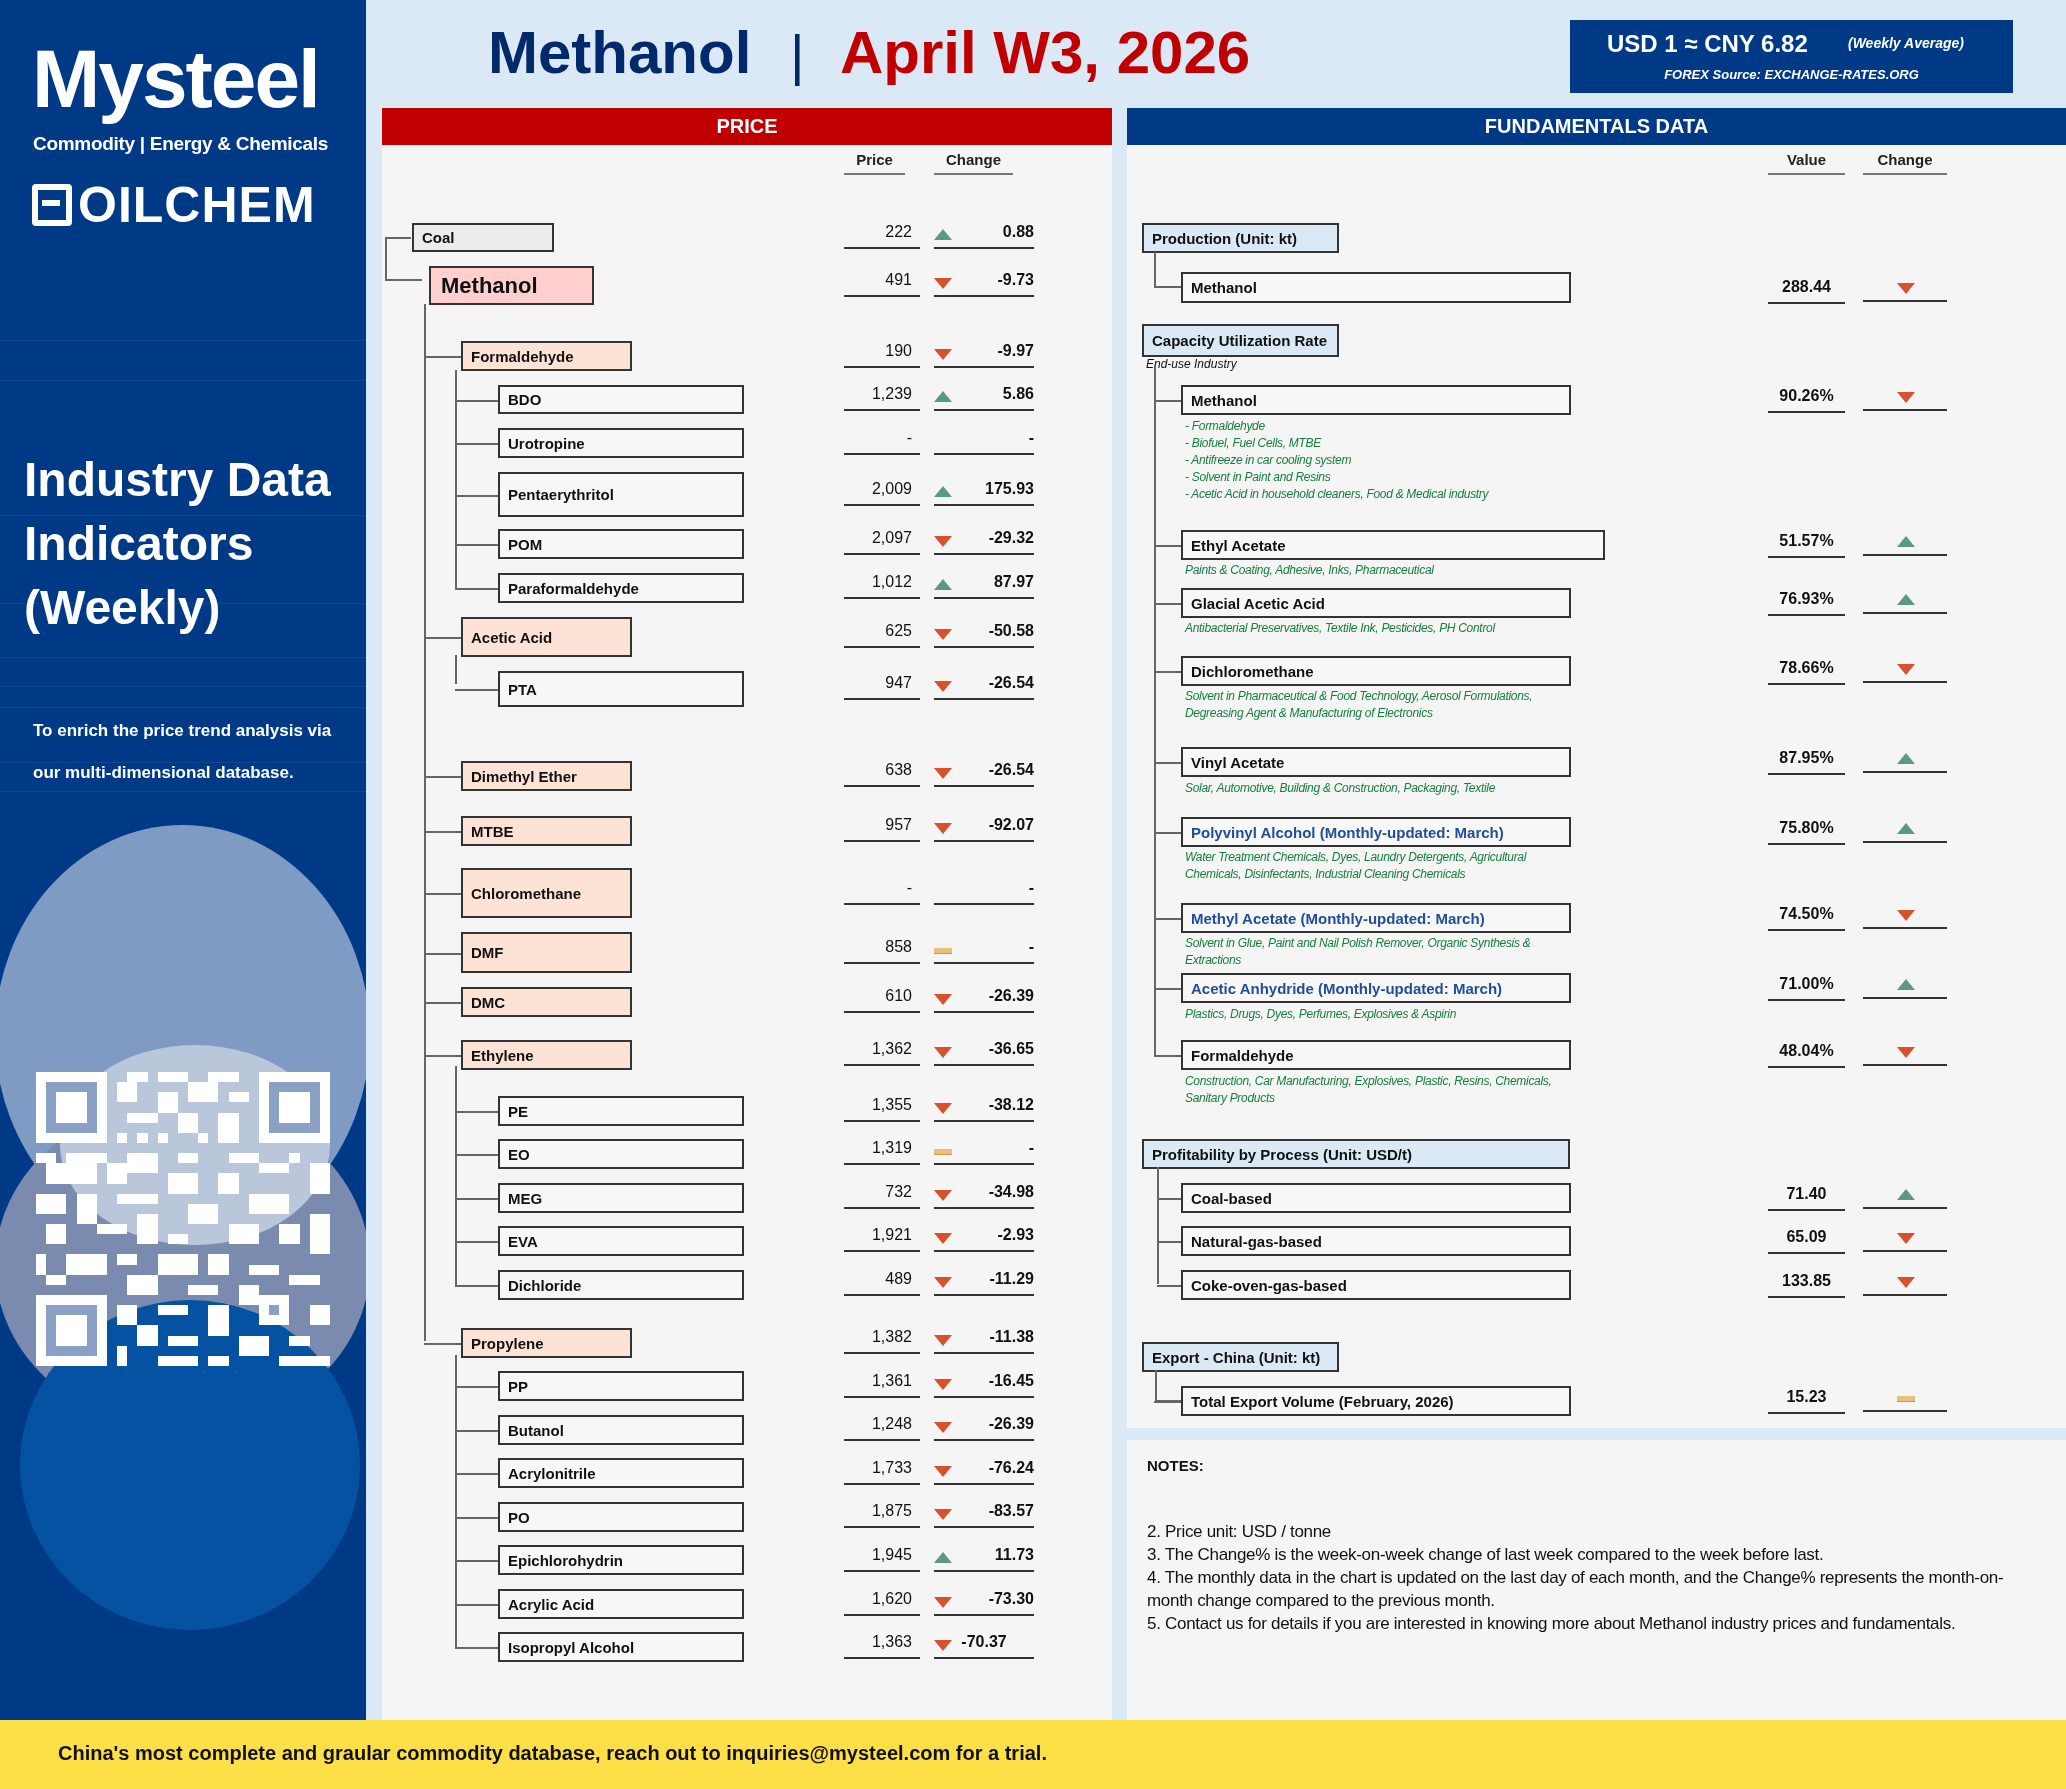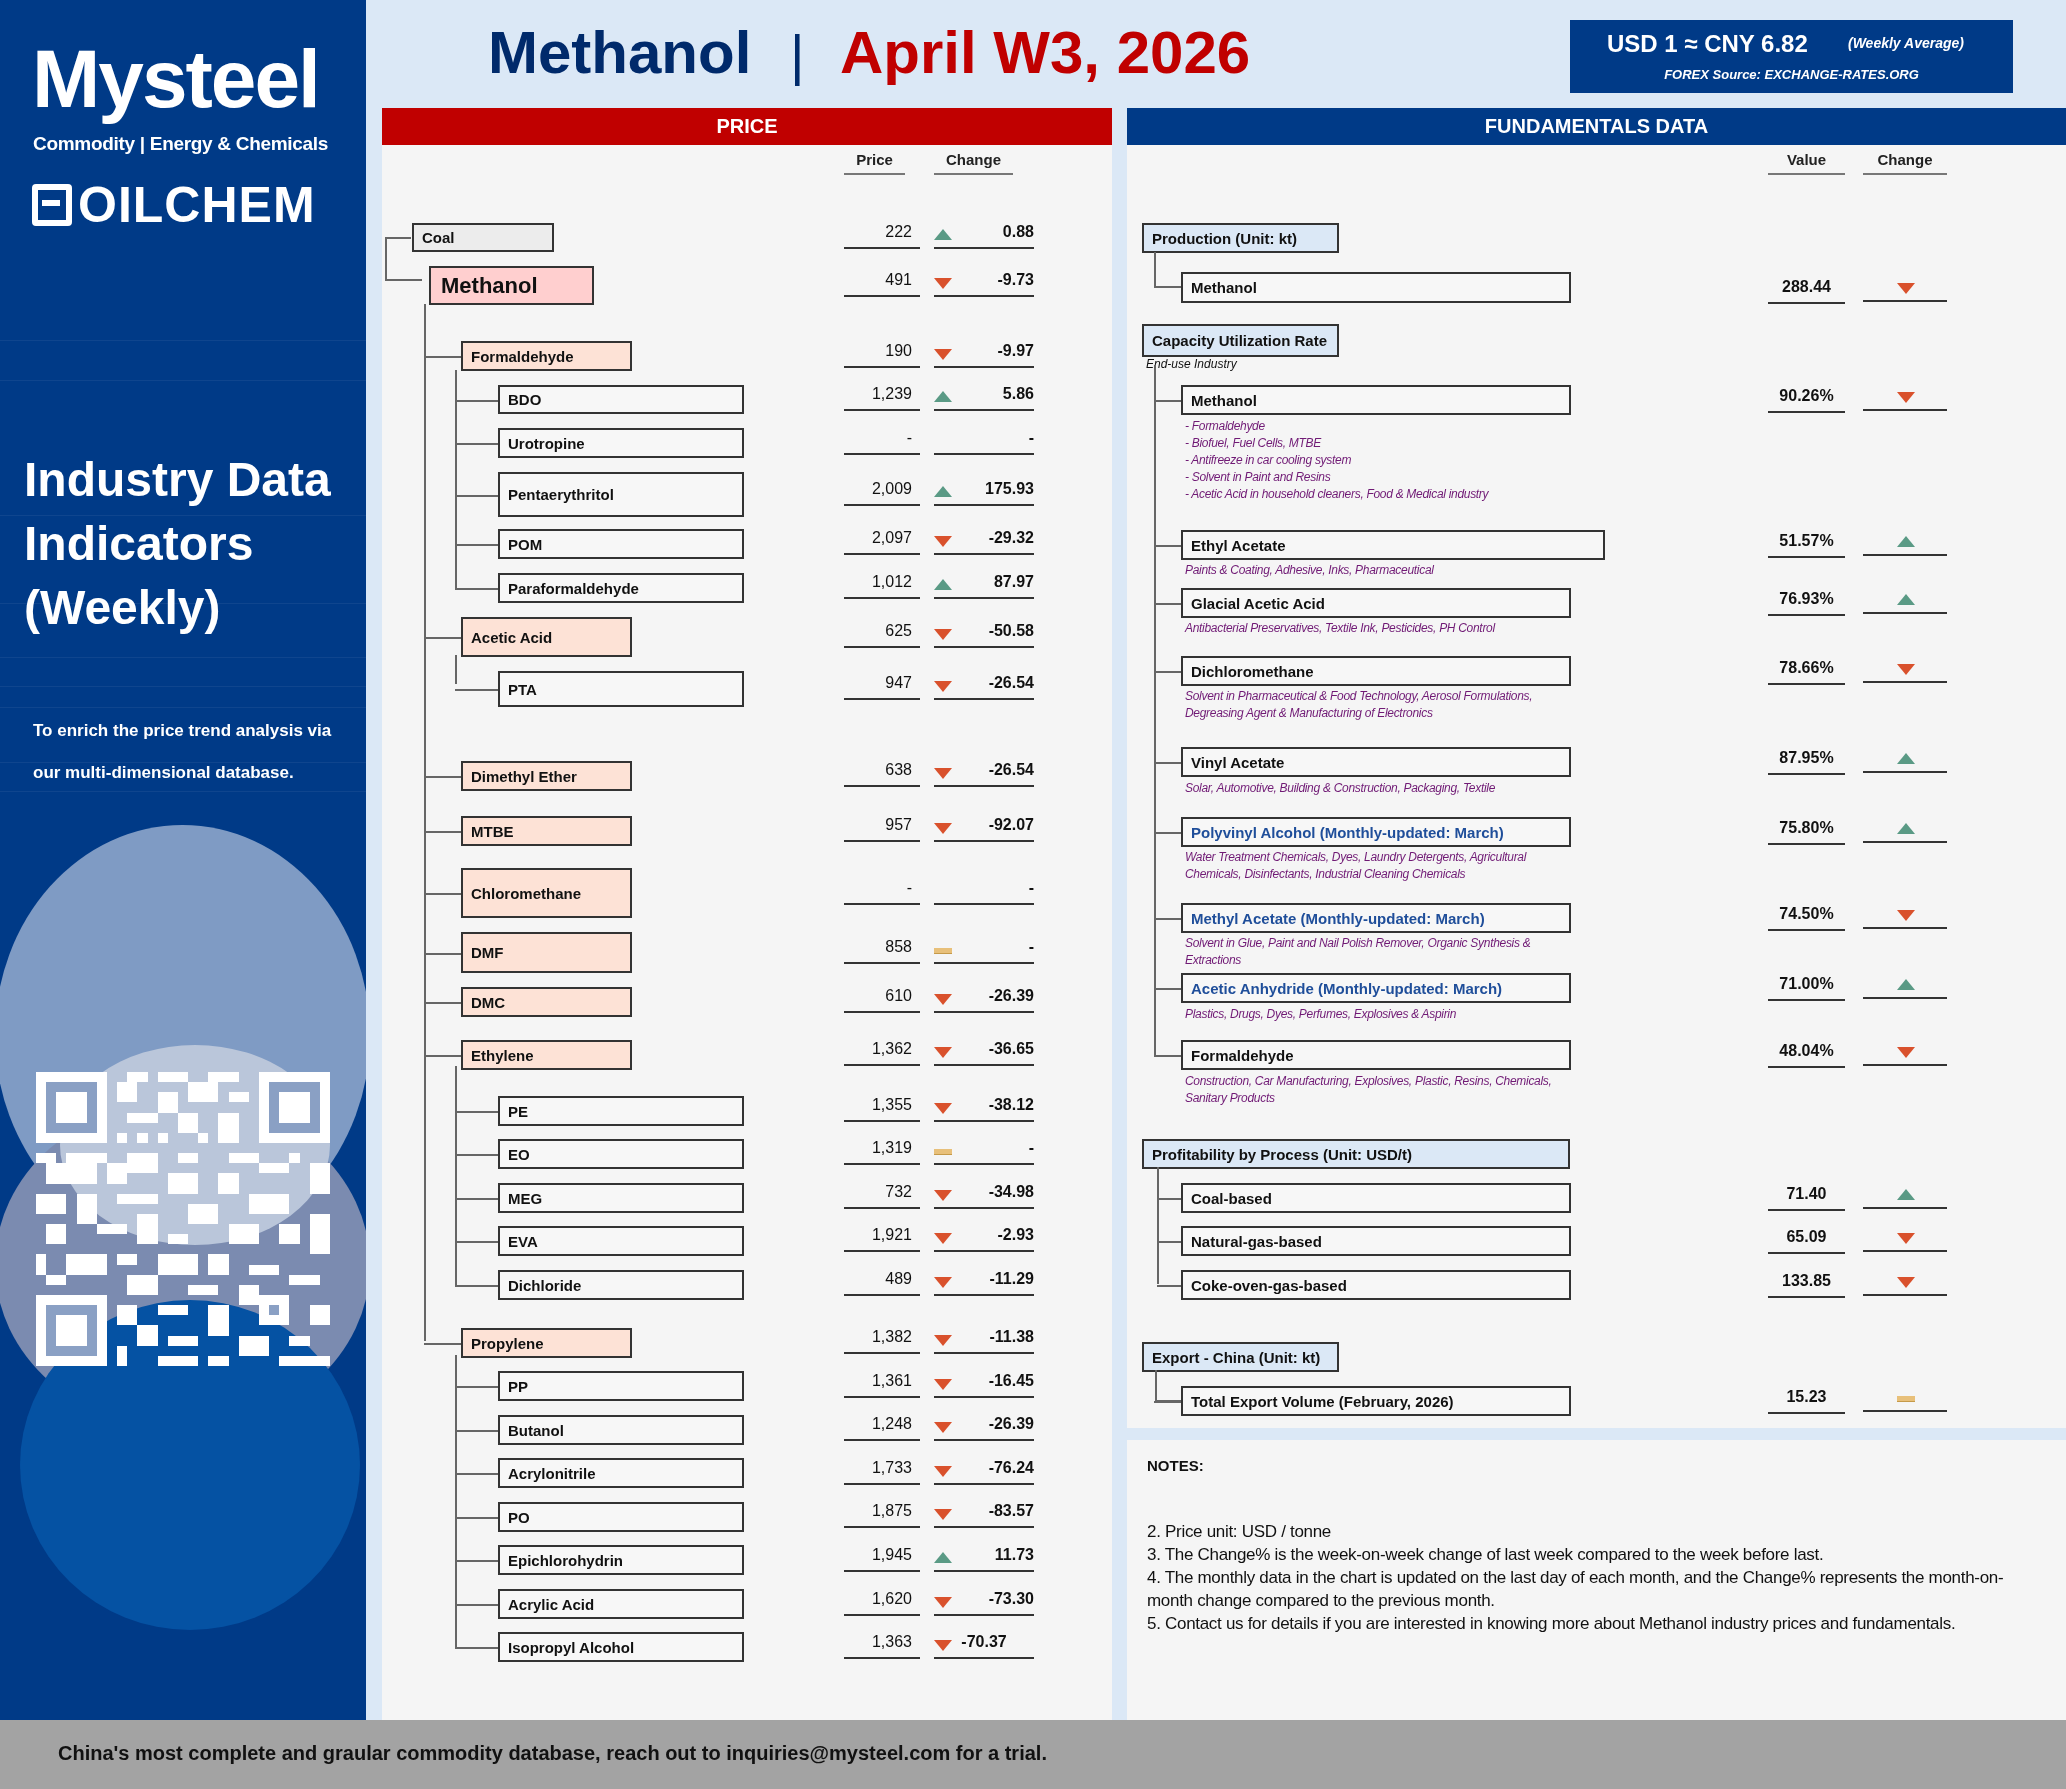--- a/index.html
+++ b/index.html
@@ -57,28 +57,28 @@
   .hln { position: absolute; height: 2px; background: #666; }
 
   .val { position: absolute; font-size: 16px; font-weight: bold; color: #111; text-align: right; border-bottom: 2px solid #333; padding-bottom: 6px; }
   .val.num { font-weight: normal; }
   .chg { position: absolute; font-size: 16px; font-weight: bold; color: #111; text-align: right; border-bottom: 2px solid #333; padding-bottom: 6px; }
   .arrow { position: absolute; width: 0; height: 0; }
   .arrow.up { border-left: 9px solid transparent; border-right: 9px solid transparent; border-bottom: 11px solid #5a9a85; }
   .arrow.down { border-left: 9px solid transparent; border-right: 9px solid transparent; border-top: 11px solid #d9512c; }
   .arrow.flat { width: 18px; height: 6px; background: #e8c07a; border-bottom: 1px solid #c59a4a; }
 
-  .desc { position: absolute; font-size: 12px; font-style: italic; color: #701a75; line-height: 17px; letter-spacing: -0.3px; }
+  .desc { position: absolute; font-size: 12px; font-style: italic; color: #15803d; line-height: 17px; letter-spacing: -0.3px; }
   .enduse { position: absolute; font-size: 12px; font-style: italic; color: #111; }
 
   .notes-title { position: absolute; left: 1147px; top: 1457px; font-size: 15px; font-weight: bold; color: #111; }
   .notes-body { position: absolute; left: 1147px; top: 1520px; width: 880px; font-size: 17px; line-height: 23px; color: #111; letter-spacing: -0.3px; }
   .notes-body .hl { color: #c00000; }
 
-  .footer { position: absolute; left: 0; top: 1720px; width: 2066px; height: 69px; background: #a3a3a3; }
+  .footer { position: absolute; left: 0; top: 1720px; width: 2066px; height: 69px; background: #fde047; }
   .footer-text { position: absolute; left: 58px; top: 22px; font-size: 20px; font-weight: bold; color: #111; }
 </style>
 </head>
 <body>
 
 <div id="root">
 
   <div class="sidebar">
     <div class="hline" style="top:340px"></div>
     <div class="hline" style="top:380px"></div>

